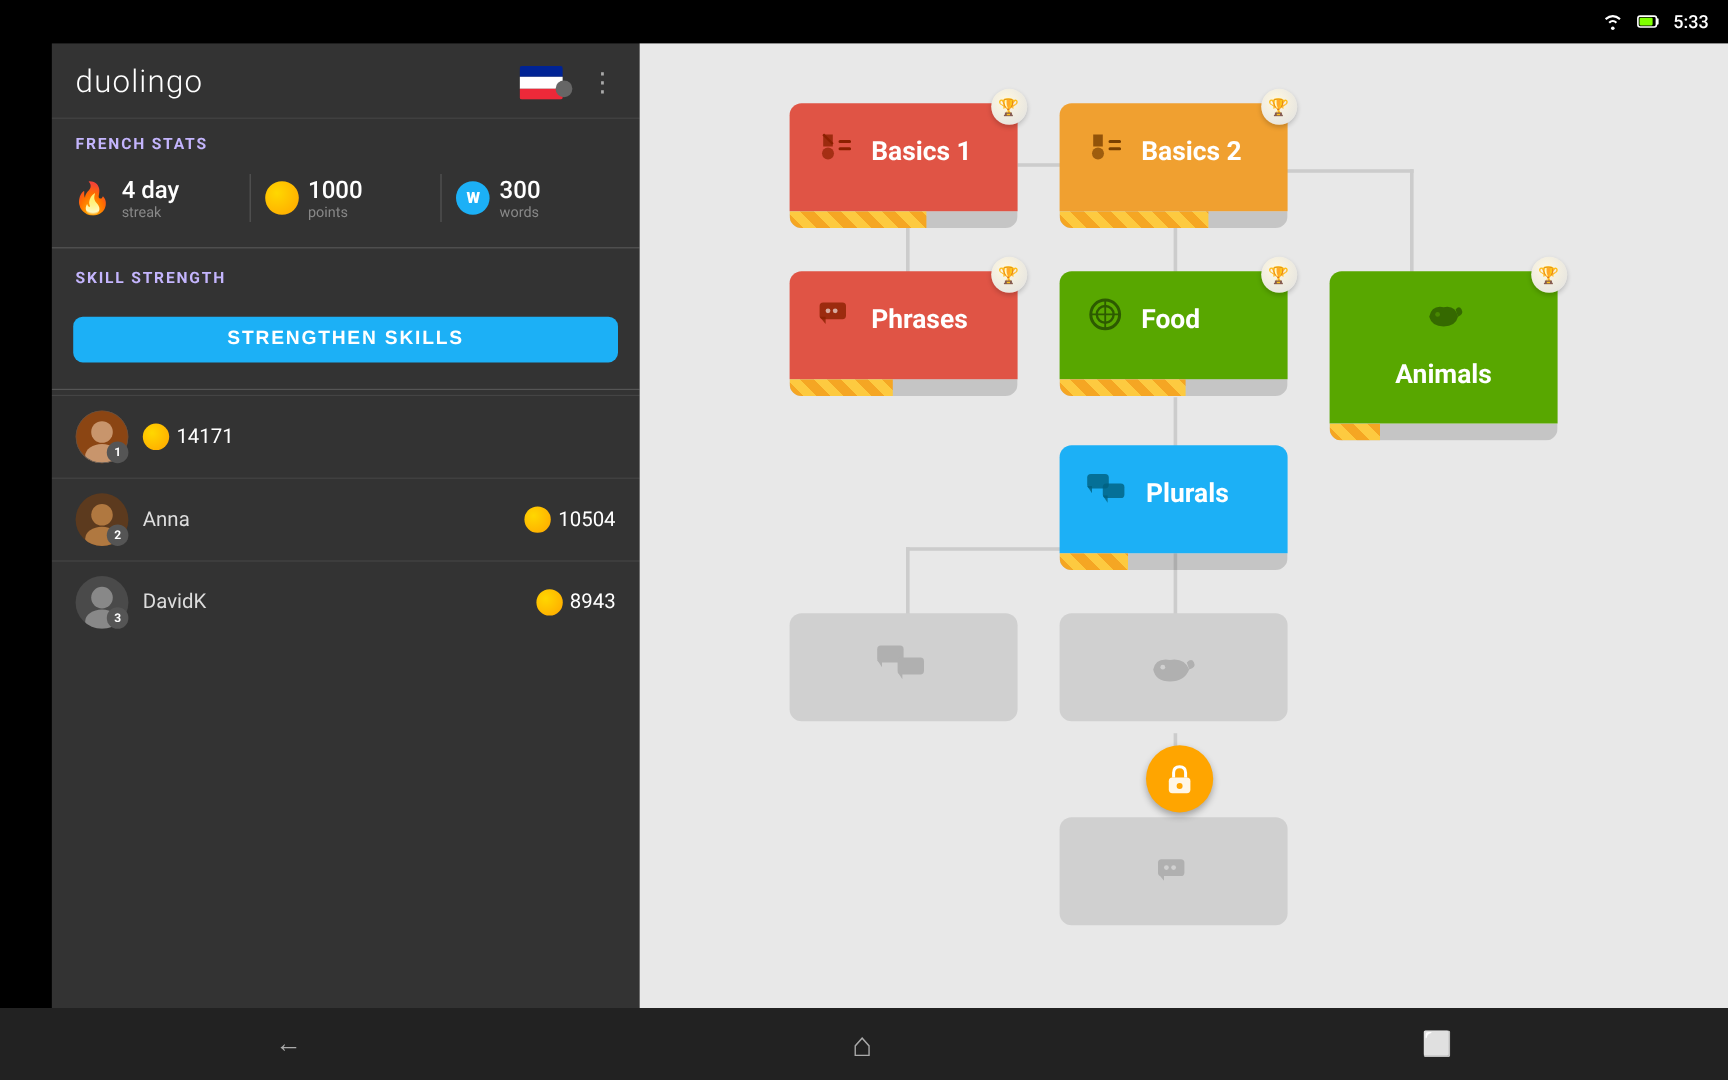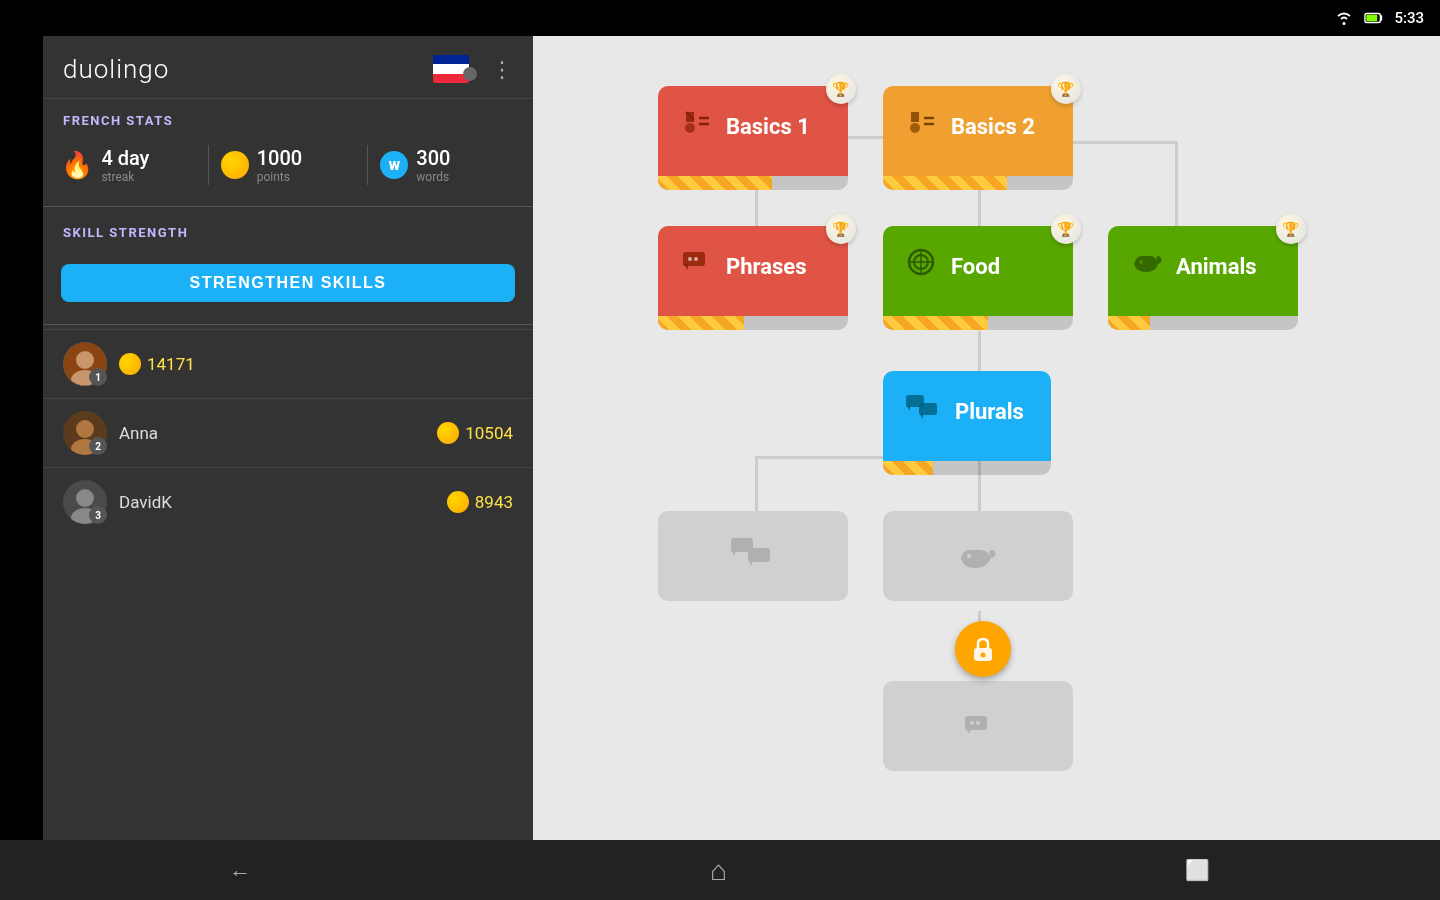--- a/index.html
+++ b/index.html
@@ -268,21 +268,21 @@
     .avatar-3 { background: #4A4A4A; }
     .user-name {
       color: #ddd;
       font-size: 17px;
       flex: 1;
     }
     .user-score {
       display: flex;
       align-items: center;
       gap: 6px;
-      color: #fde047;
+      color: #ffffff;
       font-size: 17px;
     }
     .score-coin {
       width: 22px;
       height: 22px;
       background: radial-gradient(circle at 35% 35%, #FFD700, #FFA500);
       border-radius: 50%;
       display: inline-block;
     }
 
@@ -671,39 +671,39 @@
             <div class="skill-bottom-fill" style="width:55%;"></div>
           </div>
         </div>
       </div>
 
       <div class="skill-wrapper" style="left:545px; top:160px;">
         <div class="skill-card" style="width:190px;">
           <div style="position:relative;">
             <div class="trophy-badge">🏆</div>
           </div>
-          <div class="skill-body bg-green" style="border-radius:10px 10px 0 0;">
+          <div class="skill-body bg-green" style="border-radius:10px 10px 0 0;flex-direction:column;">
             <span class="skill-icon">
               <svg width="36" height="36" viewBox="0 0 36 36" fill="none">
                 <path d="M6 20 Q8 10 18 12 Q28 10 30 20 Q28 28 18 28 Q8 28 6 20Z" fill="#2d5a00" opacity="0.8"></path>
                 <path d="M30 20 Q35 18 33 14 Q31 10 28 14" fill="#2d5a00" opacity="0.8"></path>
                 <circle cx="13" cy="18" r="2" fill="#4a8c00" opacity="0.9"></circle>
               </svg>
             </span>
             <span class="skill-label">Animals</span>
           </div>
           <div class="skill-bottom">
             <div class="skill-bottom-bg"></div>
             <div class="skill-bottom-fill" style="width:22%;"></div>
           </div>
         </div>
       </div>
 
       <div class="skill-wrapper" style="left:320px; top:305px;">
-        <div class="skill-card" style="width:168px;">
+        <div class="skill-card" style="width:190px;">
           <div class="skill-body bg-blue" style="border-radius:10px 10px 0 0;">
             <span class="skill-icon">
               <svg width="40" height="36" viewBox="0 0 40 36" fill="none">
                 <rect x="3" y="6" width="18" height="12" rx="3" fill="#006080" opacity="0.8"></rect>
                 <path d="M3 16 L7 22 L7 16" fill="#006080" opacity="0.8"></path>
                 <rect x="16" y="14" width="18" height="12" rx="3" fill="#006080" opacity="0.8"></rect>
                 <path d="M16 24 L20 30 L20 24" fill="#006080" opacity="0.8"></path>
               </svg>
             </span>
             <span class="skill-label">Plurals</span>

